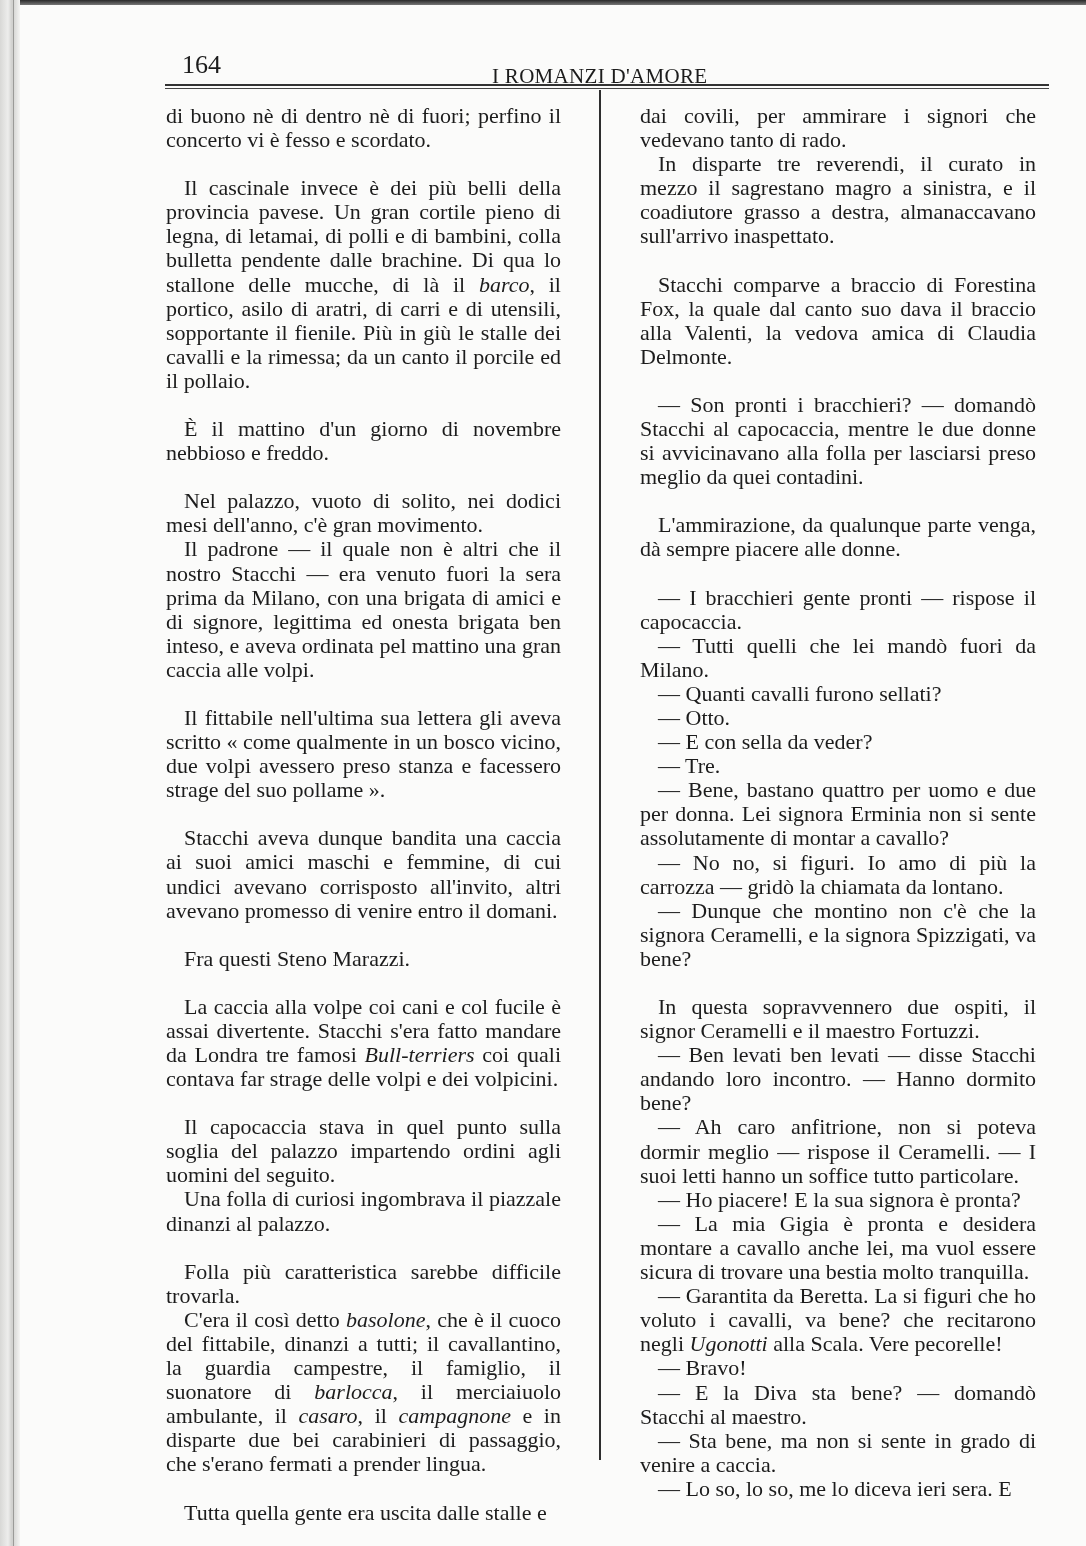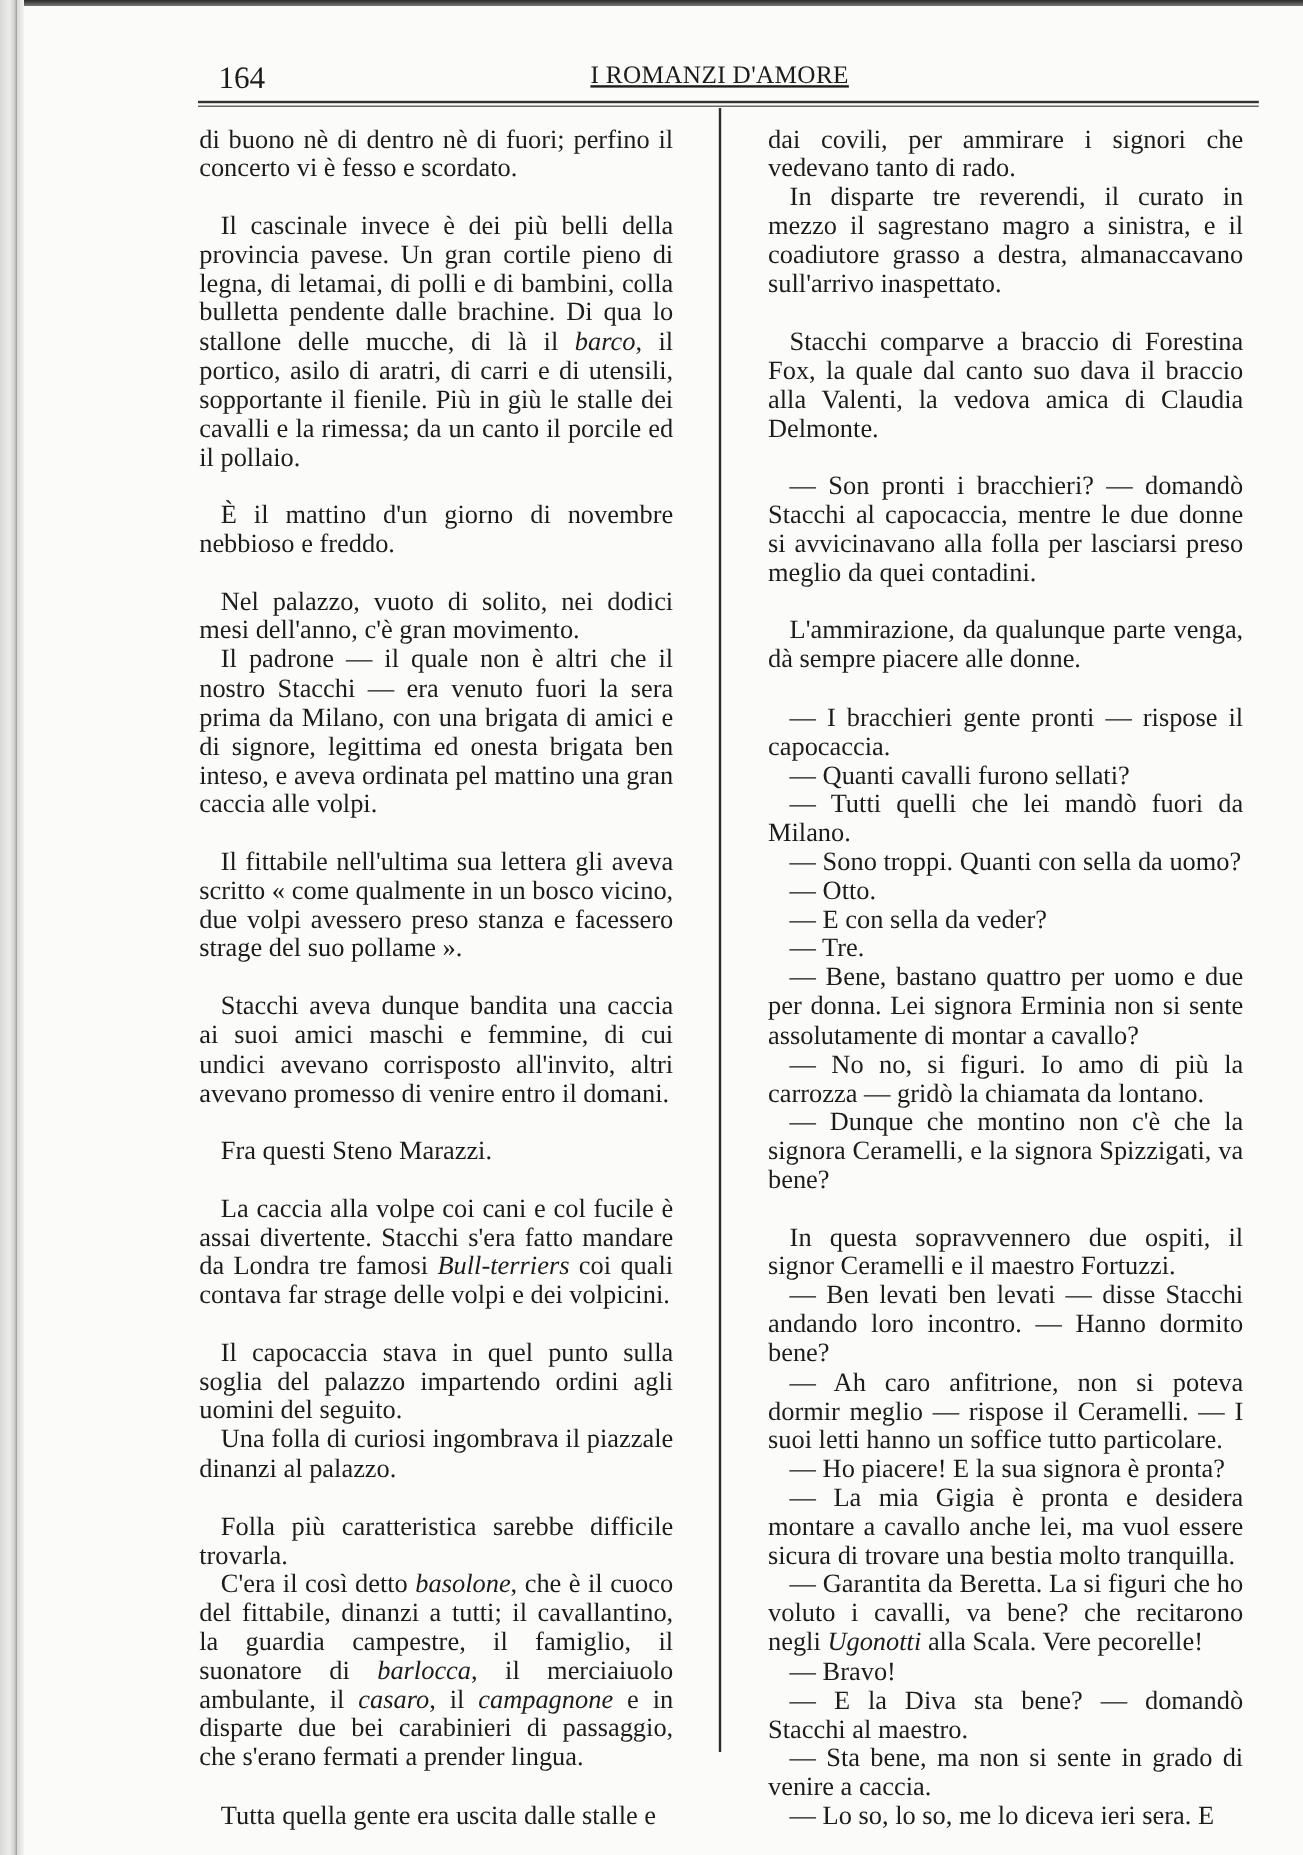--- a/index.html
+++ b/index.html
@@ -22,21 +22,21 @@
     content: ""; position: absolute; left: 13px; top: 0; width: 1px; height: 100%;
     background: #9a9a98;
   }
   .running-head {
     position: absolute; left: 168px; top: 48px; width: 880px; height: 36px;
   }
   .page-number {
     position: absolute; left: 14px; top: 2px; font-size: 26px; font-weight: normal;
   }
   .running-title {
-    position: absolute; left: 324px; top: 2px; font-size: 21px; letter-spacing: 0.3px; text-decoration: underline;
+    position: absolute; left: 324px; top: 16px; font-size: 21px; letter-spacing: 0.3px;
   }
   .head-rule {
     position: absolute; left: 165px; top: 84px; width: 884px; height: 5px;
     border-top: 2px solid #333; border-bottom: 1px solid #444; box-sizing: border-box;
   }
   .col-divider {
     position: absolute; left: 599px; top: 90px; width: 2px; height: 1370px; background: #2e2e2e;
   }
   .column {
     position: absolute; top: 104px;
@@ -93,23 +93,22 @@
     <p class="p"><span>dai covili, per ammirare i signori che vedevano tanto di rado.</span></p>
     <p class="p indent"><span>In disparte tre reverendi, il curato in mezzo il sagrestano magro a sinistra, e il coadiutore grasso a destra, almanaccavano sull'arrivo inaspettato.</span></p>
     <div class="gap"></div>
     <p class="p indent"><span>Stacchi comparve a braccio di Forestina Fox, la quale dal canto suo dava il braccio alla Valenti, la vedova amica di Claudia Delmonte.</span></p>
     <div class="gap"></div>
     <p class="p indent"><span>— Son pronti i bracchieri? — domandò Stacchi al capocaccia, mentre le due donne si avvicinavano alla folla per lasciarsi preso meglio da quei contadini.</span></p>
     <div class="gap"></div>
     <p class="p indent"><span>L'ammirazione, da qualunque parte venga, dà sempre piacere alle donne.</span></p>
     <div class="gap"></div>
     <p class="p indent"><span>— I bracchieri gente pronti — rispose il capocaccia.</span></p>
+    <p class="p indent"><span>— Tutti quelli che lei mandò fuori da Milano.</span></p>
     <p class="p indent"><span>— Quanti cavalli furono sellati?</span></p>
-    <p class="p indent"><span>— Tutti quelli che lei mandò fuori da Milano.</span></p>
-    <p class="p indent"><span>— Sono troppi. Quanti con sella da uomo?</span></p>
     <p class="p indent"><span>— Otto.</span></p>
     <p class="p indent"><span>— E con sella da veder?</span></p>
     <p class="p indent"><span>— Tre.</span></p>
     <p class="p indent"><span>— Bene, bastano quattro per uomo e due per donna. Lei signora Erminia non si sente assolutamente di montar a cavallo?</span></p>
     <p class="p indent"><span>— No no, si figuri. Io amo di più la carrozza — gridò la chiamata da lontano.</span></p>
     <p class="p indent"><span>— Dunque che montino non c'è che la signora Ceramelli, e la signora Spizzigati, va bene?</span></p>
     <div class="gap"></div>
     <p class="p indent"><span>In questa sopravvennero due ospiti, il signor Ceramelli e il maestro Fortuzzi.</span></p>
     <p class="p indent"><span>— Ben levati ben levati — disse Stacchi andando loro incontro. — Hanno dormito bene?</span></p>
     <p class="p indent"><span>— Ah caro anfitrione, non si poteva dormir meglio — rispose il Ceramelli. — I suoi letti hanno un soffice tutto particolare.</span></p>

